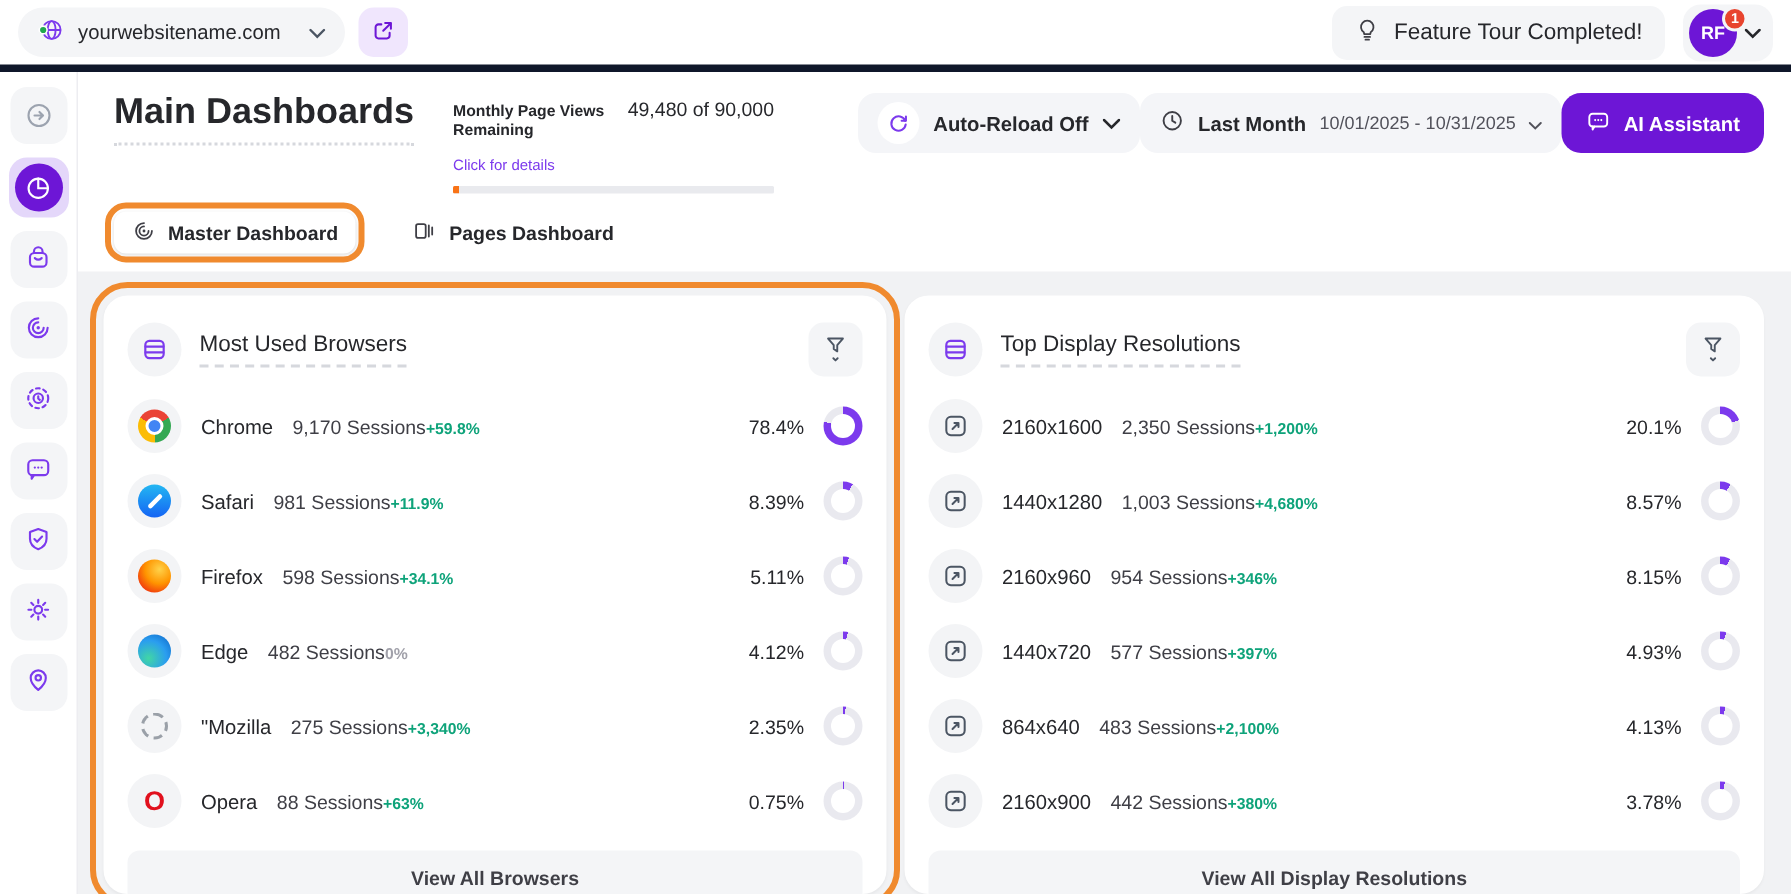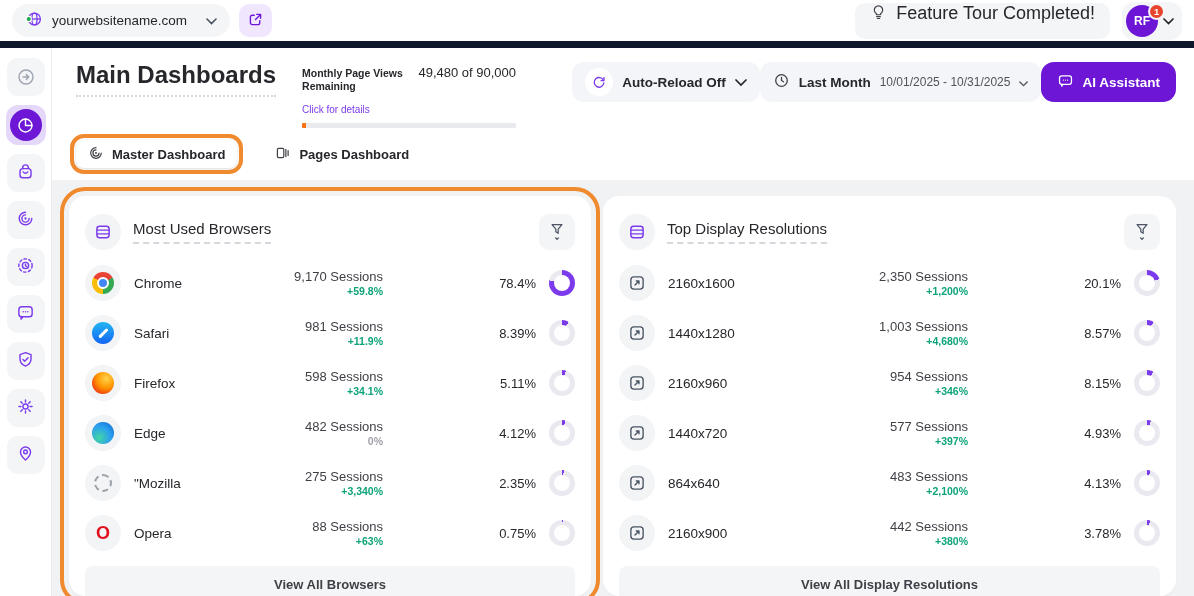--- a/index.html
+++ b/index.html
@@ -5,26 +5,26 @@
   :root{
     --purple:#7c3aed; --btn-purple:#6d16d6; --annot:#f08a2e; --green:#0ea37a;
     --track:#e9e9ef; --graybg:#f4f5f7; --ink:#26272b; --sub:#3f3f46;
   }
   *{box-sizing:border-box}
   html,body{margin:0;padding:0}
   body{width:1194px;height:596px;background:#fff;font-family:"Liberation Sans",sans-serif;color:var(--ink);overflow:hidden}
   button{font-family:inherit;cursor:pointer}
 
   
-  .topbar{height:48px;display:flex;align-items:center;justify-content:space-between;padding:16px 12px;border-bottom:7px solid #0f172a;background:#fff}
+  .topbar{height:48px;display:flex;align-items:center;justify-content:space-between;padding:16px 12px;border-bottom:5px solid #0f172a;background:#fff}
   .tb-left,.tb-right{display:flex;align-items:center}
   .site-pill{display:flex;align-items:center;gap:9px;background:var(--graybg);border-radius:18px;height:33px;padding:0 13px;font-size:13.5px;font-weight:500;color:var(--ink);border:none}
   .site-pill .chev{margin-left:10px}
   .ext-btn{width:33px;height:33px;border-radius:10px;background:#f0e6fd;border:none;margin-left:9px;color:var(--btn-purple);display:flex;align-items:center;justify-content:center}
-  .tour-pill{display:flex;align-items:flex-start;gap:9px;background:var(--graybg);height:36px;padding:0 15px;border-radius:10px;font-size:18px;color:var(--ink);border:none}
+  .tour-pill{display:flex;align-items:center;gap:9px;background:var(--graybg);height:36px;padding:0 15px;border-radius:10px;font-size:15px;color:var(--ink);border:none}
   .user-cluster{display:flex;align-items:center;gap:5px;background:var(--graybg);border-radius:12px;padding:3px 8px 3px 4px;margin-left:12px;position:relative;border:none}
   .avatar{width:32px;height:32px;border-radius:50%;background:var(--btn-purple);color:#fff;font-size:12px;font-weight:700;display:flex;align-items:center;justify-content:center}
   .badge{position:absolute;left:26px;top:1px;min-width:17px;height:17px;border-radius:9px;background:#e8442e;color:#fff;font-size:9.5px;font-weight:700;display:flex;align-items:center;justify-content:center;padding:0 4px;border:2px solid var(--graybg)}
 
   
   .shell{display:flex;height:548px}
   .sidebar{width:52px;border-right:1px solid #ededf1;background:#fff;display:flex;flex-direction:column;align-items:center;padding-top:10px;gap:9px;flex:none}
   .sb{width:38px;height:38px;border-radius:11px;background:var(--graybg);border:none;color:var(--purple);display:flex;align-items:center;justify-content:center;padding:0}
   .sb.gray{color:#9ca3af}
   .sb-active{width:40px;height:40px;border-radius:12px;background:#e4d7fa;border:none;display:flex;align-items:center;justify-content:center;padding:0}
@@ -61,21 +61,21 @@
   .card.resolutions{flex:1}
   .card.highlight{outline:4px solid var(--annot);outline-offset:5px}
   .card-head{display:flex;align-items:center;gap:12px;height:48px;flex:none}
   .chead-badge{width:36px;height:36px;border-radius:50%;background:#f3f4f6;color:var(--purple);display:flex;align-items:center;justify-content:center;flex:none}
   .card-title{font-size:15px;color:var(--ink);border-bottom:2px dashed #d6d8dd;padding-bottom:5px}
   .filter-btn{margin-left:auto;width:36px;height:36px;border-radius:10px;background:var(--graybg);border:none;color:#4b5563;display:flex;align-items:center;justify-content:center}
   .rows{display:flex;flex-direction:column;padding-top:2px}
   .row{display:flex;align-items:center;gap:13px;height:50px}
   .row-badge{width:36px;height:36px;border-radius:50%;background:#f3f4f6;display:flex;align-items:center;justify-content:center;flex:none;color:#4b5563}
   .row-name{font-size:13.5px;color:var(--ink);white-space:nowrap}
-  .sess{flex:1;display:flex;flex-direction:column;align-items:flex-end;padding-right:100px;min-width:0}
+  .sess{flex:1;display:flex;flex-direction:row;align-items:flex-end;padding-right:100px;min-width:0}
   .sess-n{font-size:13px;color:var(--sub);white-space:nowrap}
   .sess-d{font-size:10.5px;font-weight:600;margin-top:1px}
   .sess-d.up{color:var(--green)} .sess-d.flat{color:#a1a1aa}
   .pct{font-size:13px;color:var(--ink);min-width:40px;text-align:right}
   .donut{width:26px;height:26px;border-radius:50%;position:relative;flex:none}
   .donut::after{content:"";position:absolute;inset:5px;background:#fff;border-radius:50%}
   .card-footer{height:36px;border:none;border-radius:8px;background:var(--graybg);font-size:13px;font-weight:600;color:var(--sub);margin-top:8px;flex:none}
 
   
   .i-chrome{width:22px;height:22px;border-radius:50%;background:conic-gradient(from -60deg,#ea4335 0 120deg,#34a853 120deg 240deg,#fbbc05 240deg 360deg);position:relative}

